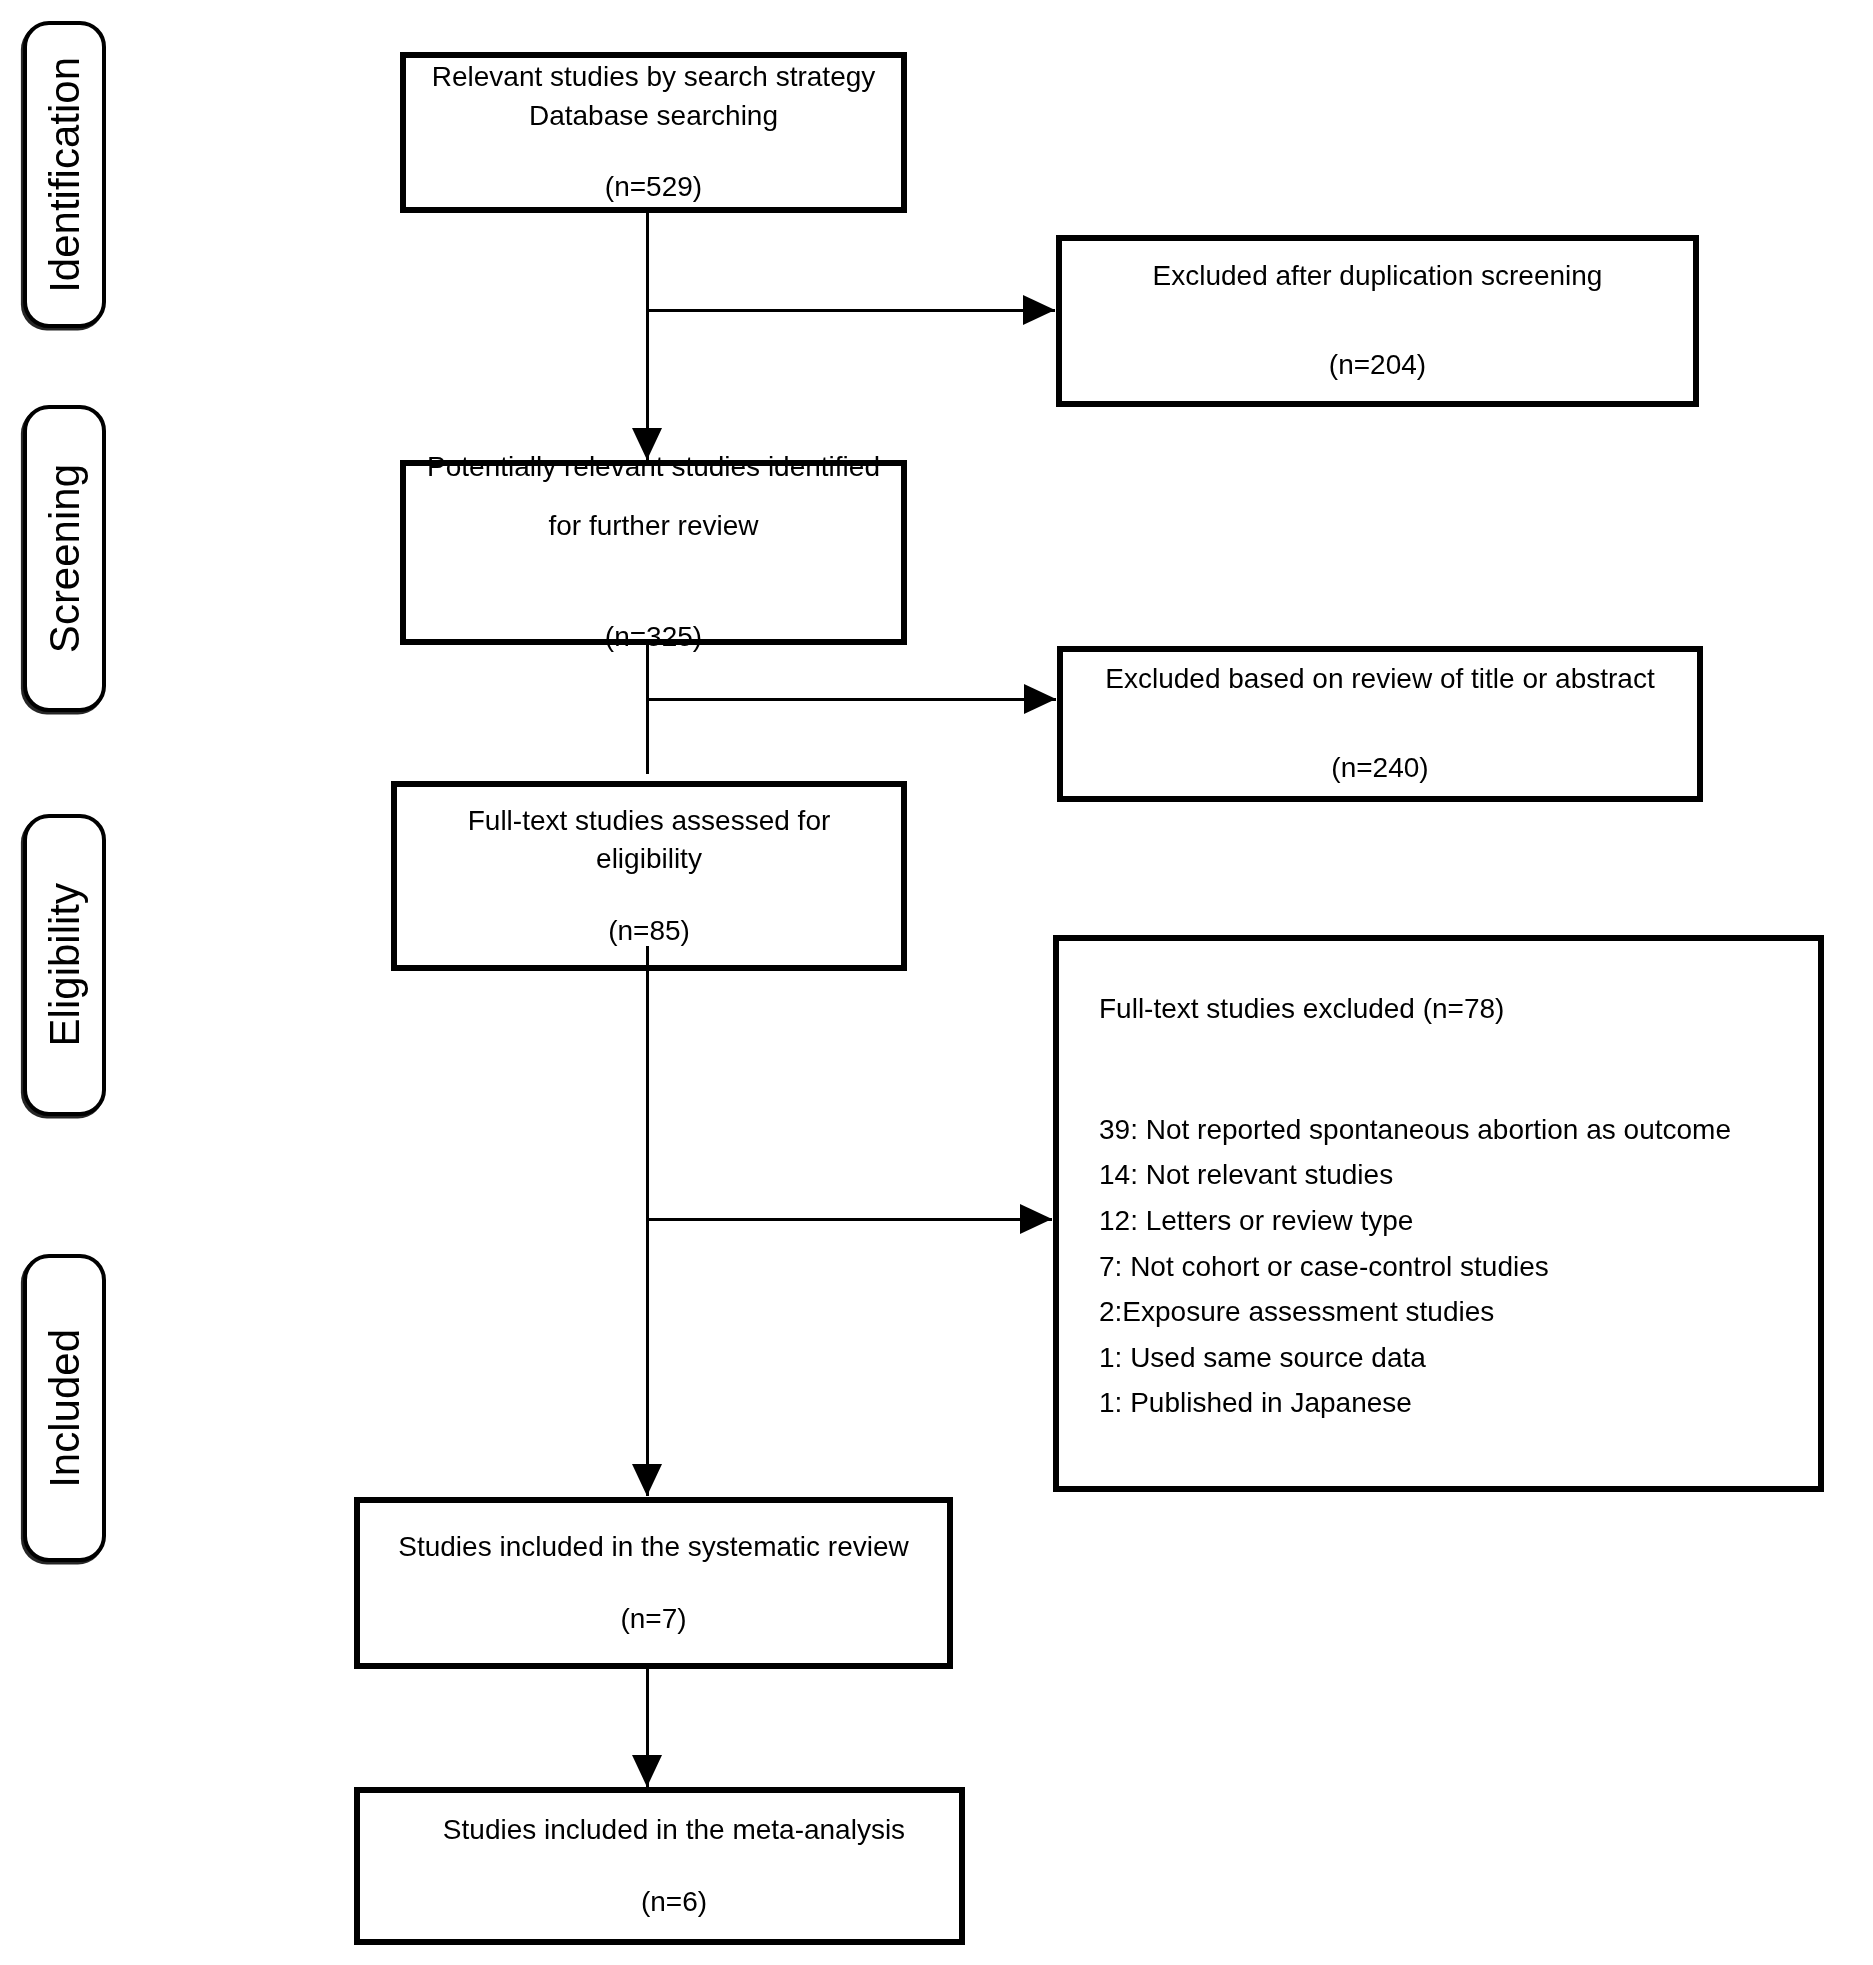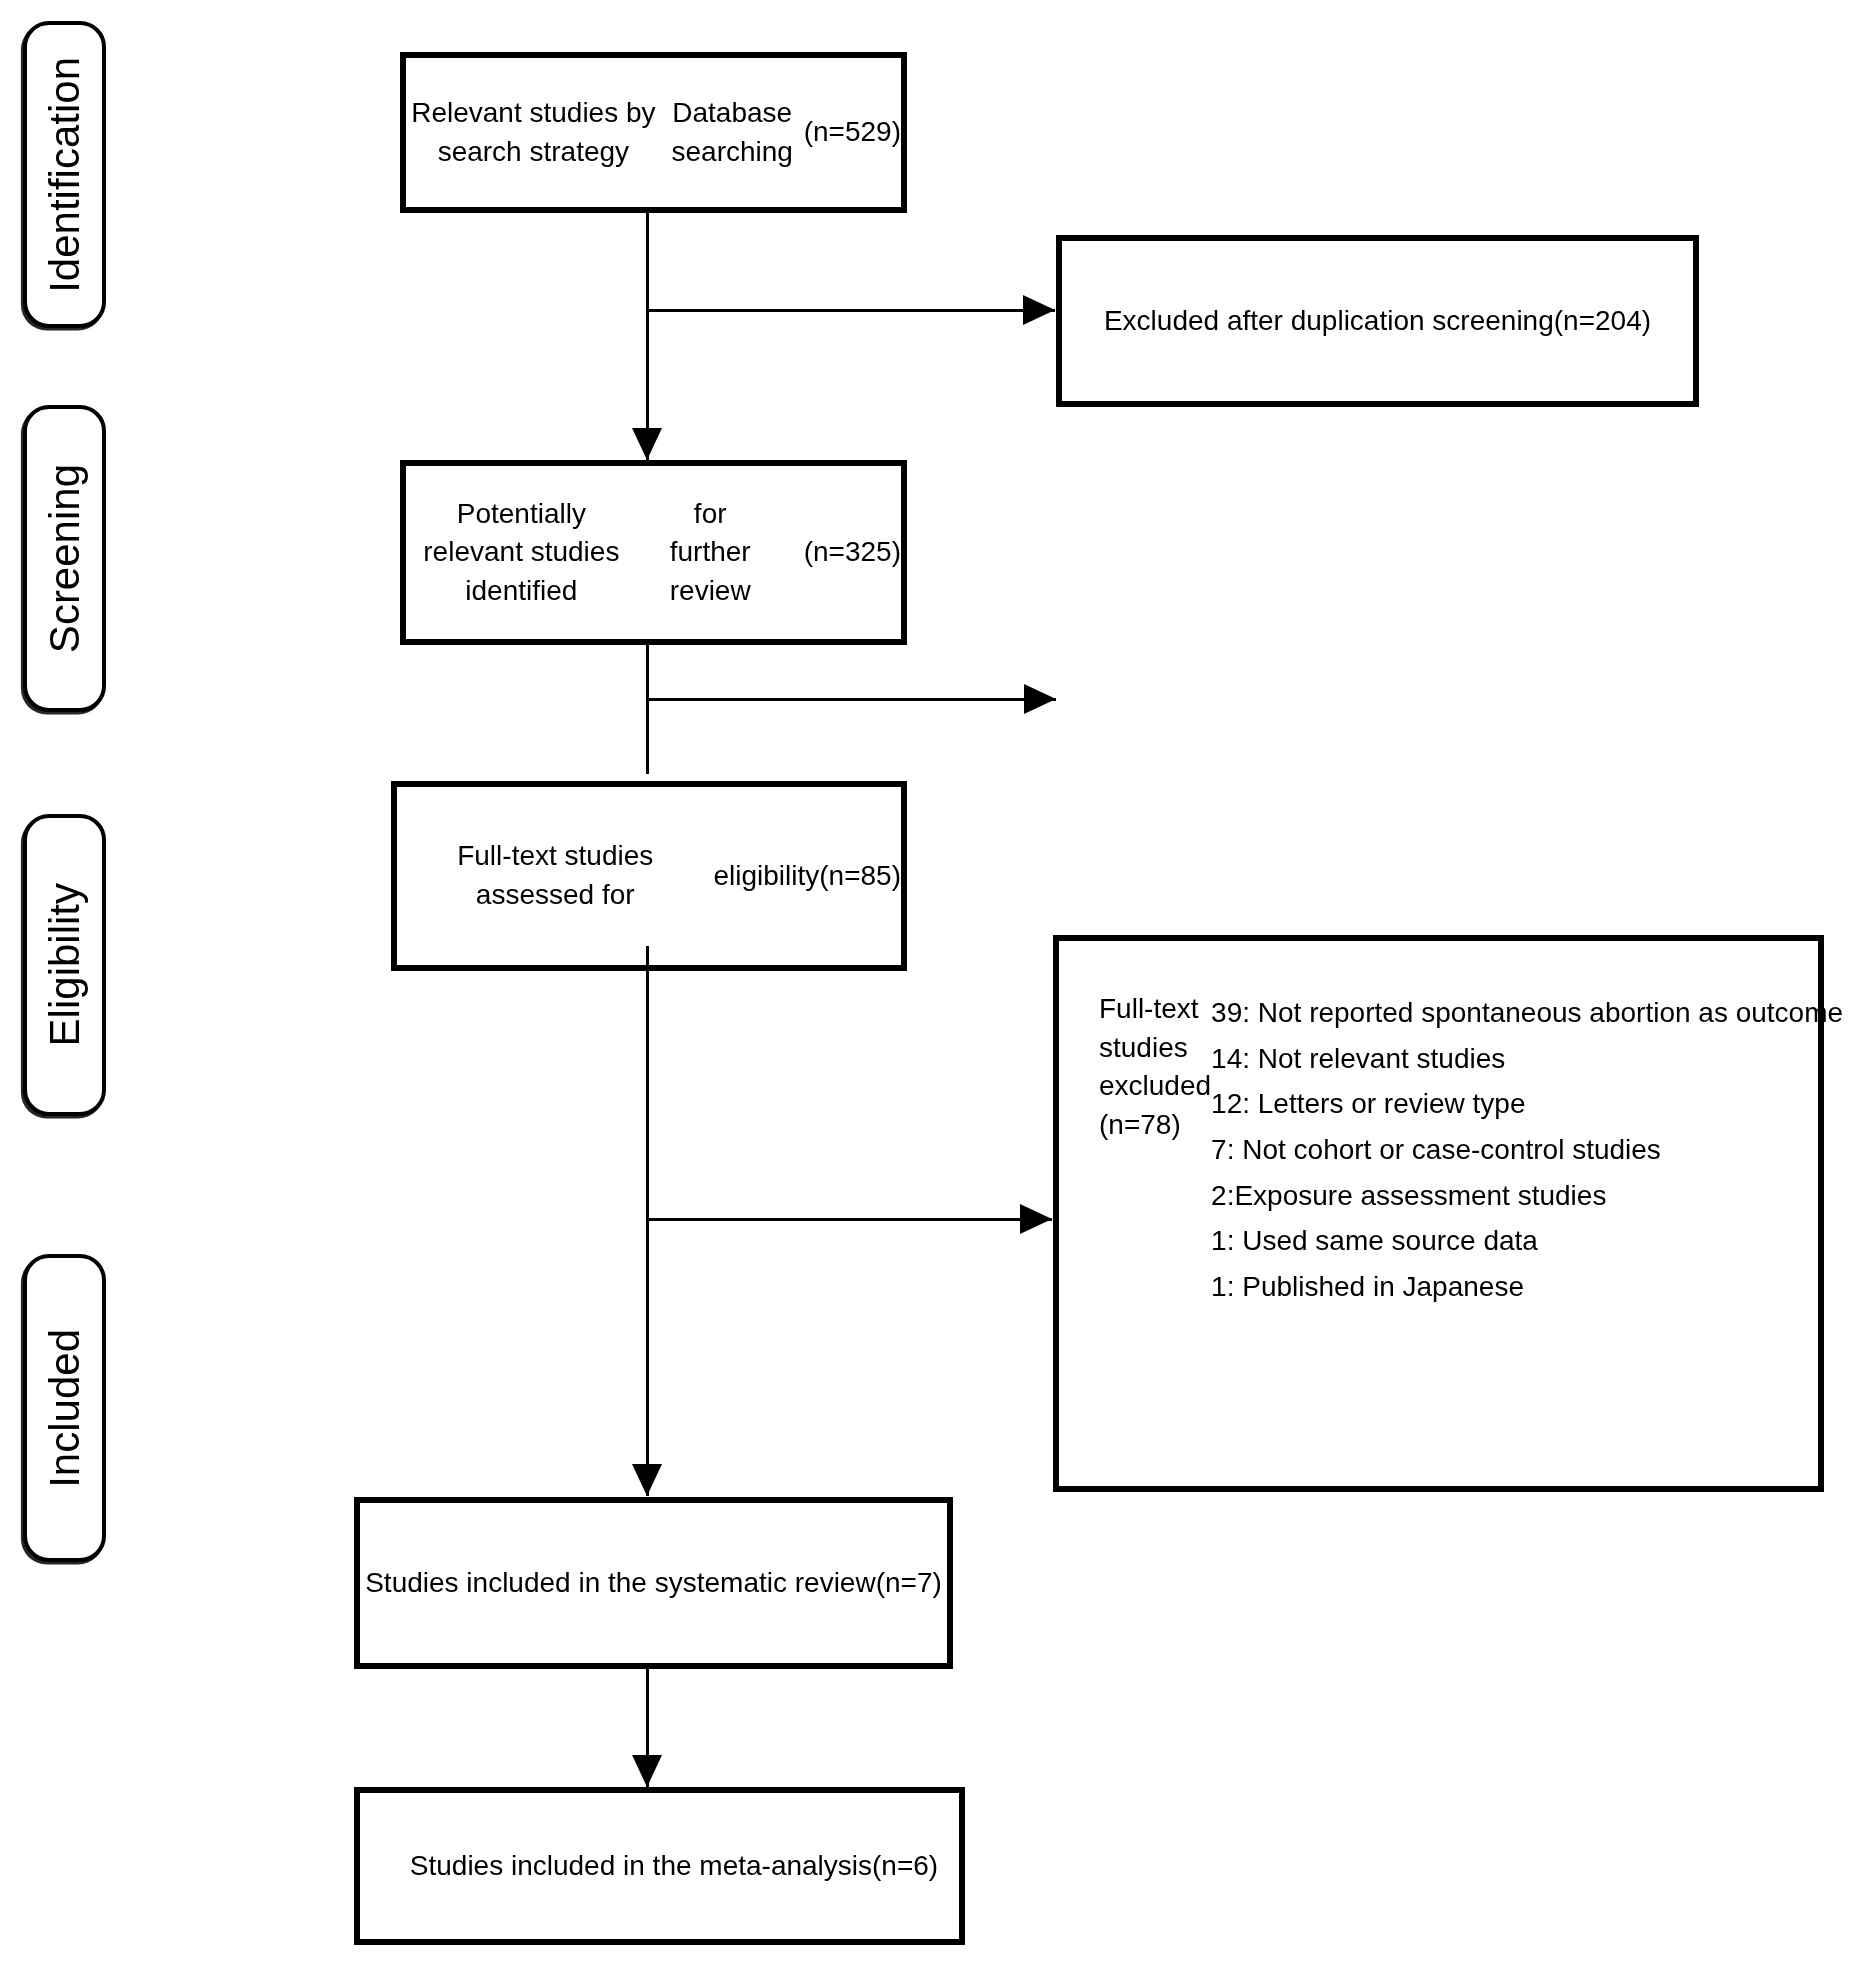--- a/index.html
+++ b/index.html
@@ -33,21 +33,21 @@
     white-space:nowrap;
     line-height:1;
   }
   
   .box{
     position:absolute;
     border:6.8px solid #000;
     background:#fff;
     box-sizing:border-box;
     display:flex;
-    flex-direction:row;
+    flex-direction:column;
     align-items:center;
     justify-content:center;
     text-align:center;
     font-size:28px;
     line-height:1.38;
   }
   .box .gap{height:33px;flex:0 0 auto;}
   .box .gap-lg{height:50px;flex:0 0 auto;}
   .box-list{
     align-items:flex-start;
@@ -112,20 +112,25 @@
     <div>(n=204)</div>
   </div>
 
   <div class="box" style="left:400px;top:460px;width:507px;height:185px;gap:20px;">
     <div>Potentially relevant studies identified</div>
     <div>for further review</div>
     <div class="gap"></div>
     <div>(n=325)</div>
   </div>
 
+  <div class="box" style="left:1057px;top:646px;width:646px;height:156px;">
+    <div>Excluded based on review of title or abstract</div>
+    <div class="gap-lg"></div>
+    <div>(n=240)</div>
+  </div>
 
   <div class="box" style="left:391px;top:781px;width:516px;height:190px;">
     <div>Full-text studies assessed for</div>
     <div>eligibility</div>
     <div class="gap"></div>
     <div>(n=85)</div>
   </div>
 
   <div class="box box-list" style="left:1053px;top:935px;width:771px;height:557px;">
     <div class="list-title">Full-text studies excluded (n=78)</div>

